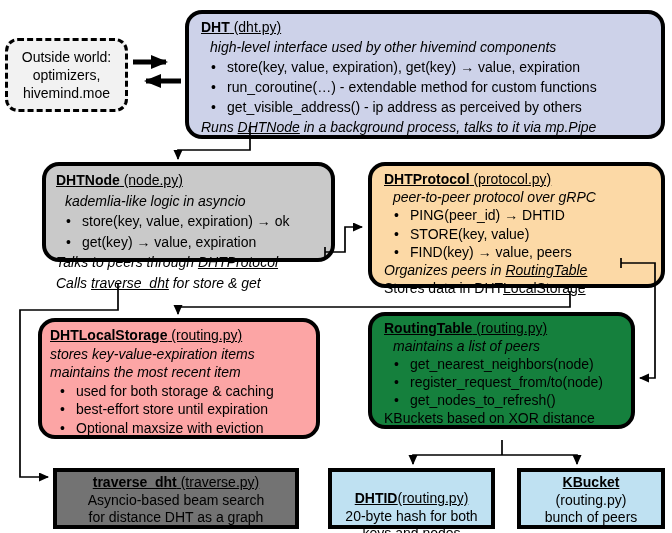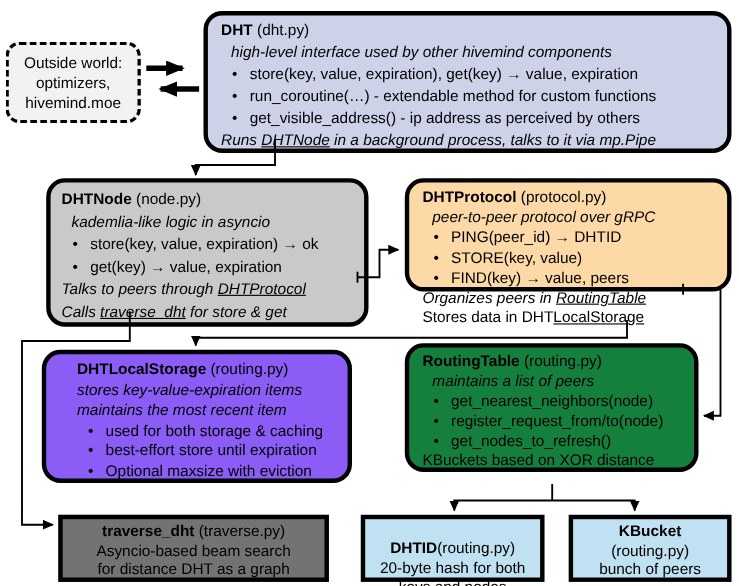--- a/index.html
+++ b/index.html
@@ -3,41 +3,41 @@
 <meta charset="utf-8">
 <style>
   html,body { margin:0; padding:0; background:#ffffff; }
   #stage {
     position:relative; width:672px; height:533px; overflow:hidden;
     font-family:"Liberation Sans","DejaVu Sans",sans-serif;
     color:#000; background:#ffffff;
   }
   .box { position:absolute; box-sizing:border-box; border:4px solid #000; z-index:1; }
   .rounded { border-radius:17px; }
-  .title { white-space:nowrap; }
+  .title { white-space:nowrap;text-decoration:underline; }
   .title b { font-weight:bold; }
   .sub { font-style:italic; padding-left:9px; white-space:nowrap; }
   .bullet { display:flex; white-space:nowrap; }
   .bullet::before { content:"\2022"; flex:none; width:26px; padding-left:10px; box-sizing:border-box; }
   .it { font-style:italic; }
   .ul { text-decoration:underline; }
   .centered { text-align:center; }
 
   
   #outside { left:5px; top:38px; width:123px; height:74px; border:3px dashed #000;
              border-radius:13px; background:#f2f2f2; font-size:14px; line-height:18px;
              padding-top:7px; text-align:center; }
   #dht  { left:185px; top:10px; width:480px; height:129px; background:#cdd2e9;
           font-size:14px; line-height:20px; padding:3px 8px 0 12px; }
-  #dhtnode { left:42px; top:162px; width:293px; height:135px; background:#c9c9c9;
+  #dhtnode { left:42px; top:162px; width:293px; height:100px; background:#c9c9c9;
              font-size:14px; line-height:20.5px; padding:4px 6px 0 10px; }
-  #dhtprotocol { left:368px; top:162px; width:297px; height:103px; background:#fcd9a6;
+  #dhtprotocol { left:368px; top:162px; width:297px; height:126px; background:#fcd9a6;
                  font-size:14px; line-height:18.2px; padding:4px 6px 0 12px; }
-  #localstorage { left:38px; top:318px; width:282px; height:121px; background:#8b5cf6;
-                  font-size:14px; line-height:18.6px; padding:4px 6px 0 28px; }
+  #localstorage { left:38px; top:318px; width:282px; height:121px; background:#fca5a5;
+                  font-size:14px; line-height:18.6px; padding:4px 6px 0 8px; }
   #routingtable { left:368px; top:312px; width:267px; height:117px; background:#15803d;
                   font-size:14px; line-height:18px; padding:3px 4px 0 12px; }
   #traverse { left:53px; top:468px; width:246px; height:61px; background:#737373;
               font-size:14px; line-height:17.5px; padding-top:2px; }
   #dhtid { left:328px; top:468px; width:167px; height:61px; background:#bfe1f2;
            font-size:14px; line-height:17.5px; padding-top:18px; }
   #kbucket { left:517px; top:468px; width:148px; height:61px; background:#bfe1f2;
              font-size:14px; line-height:17.5px; padding-top:2px; }
 
   #connectors { position:absolute; left:0; top:0; width:672px; height:533px;

